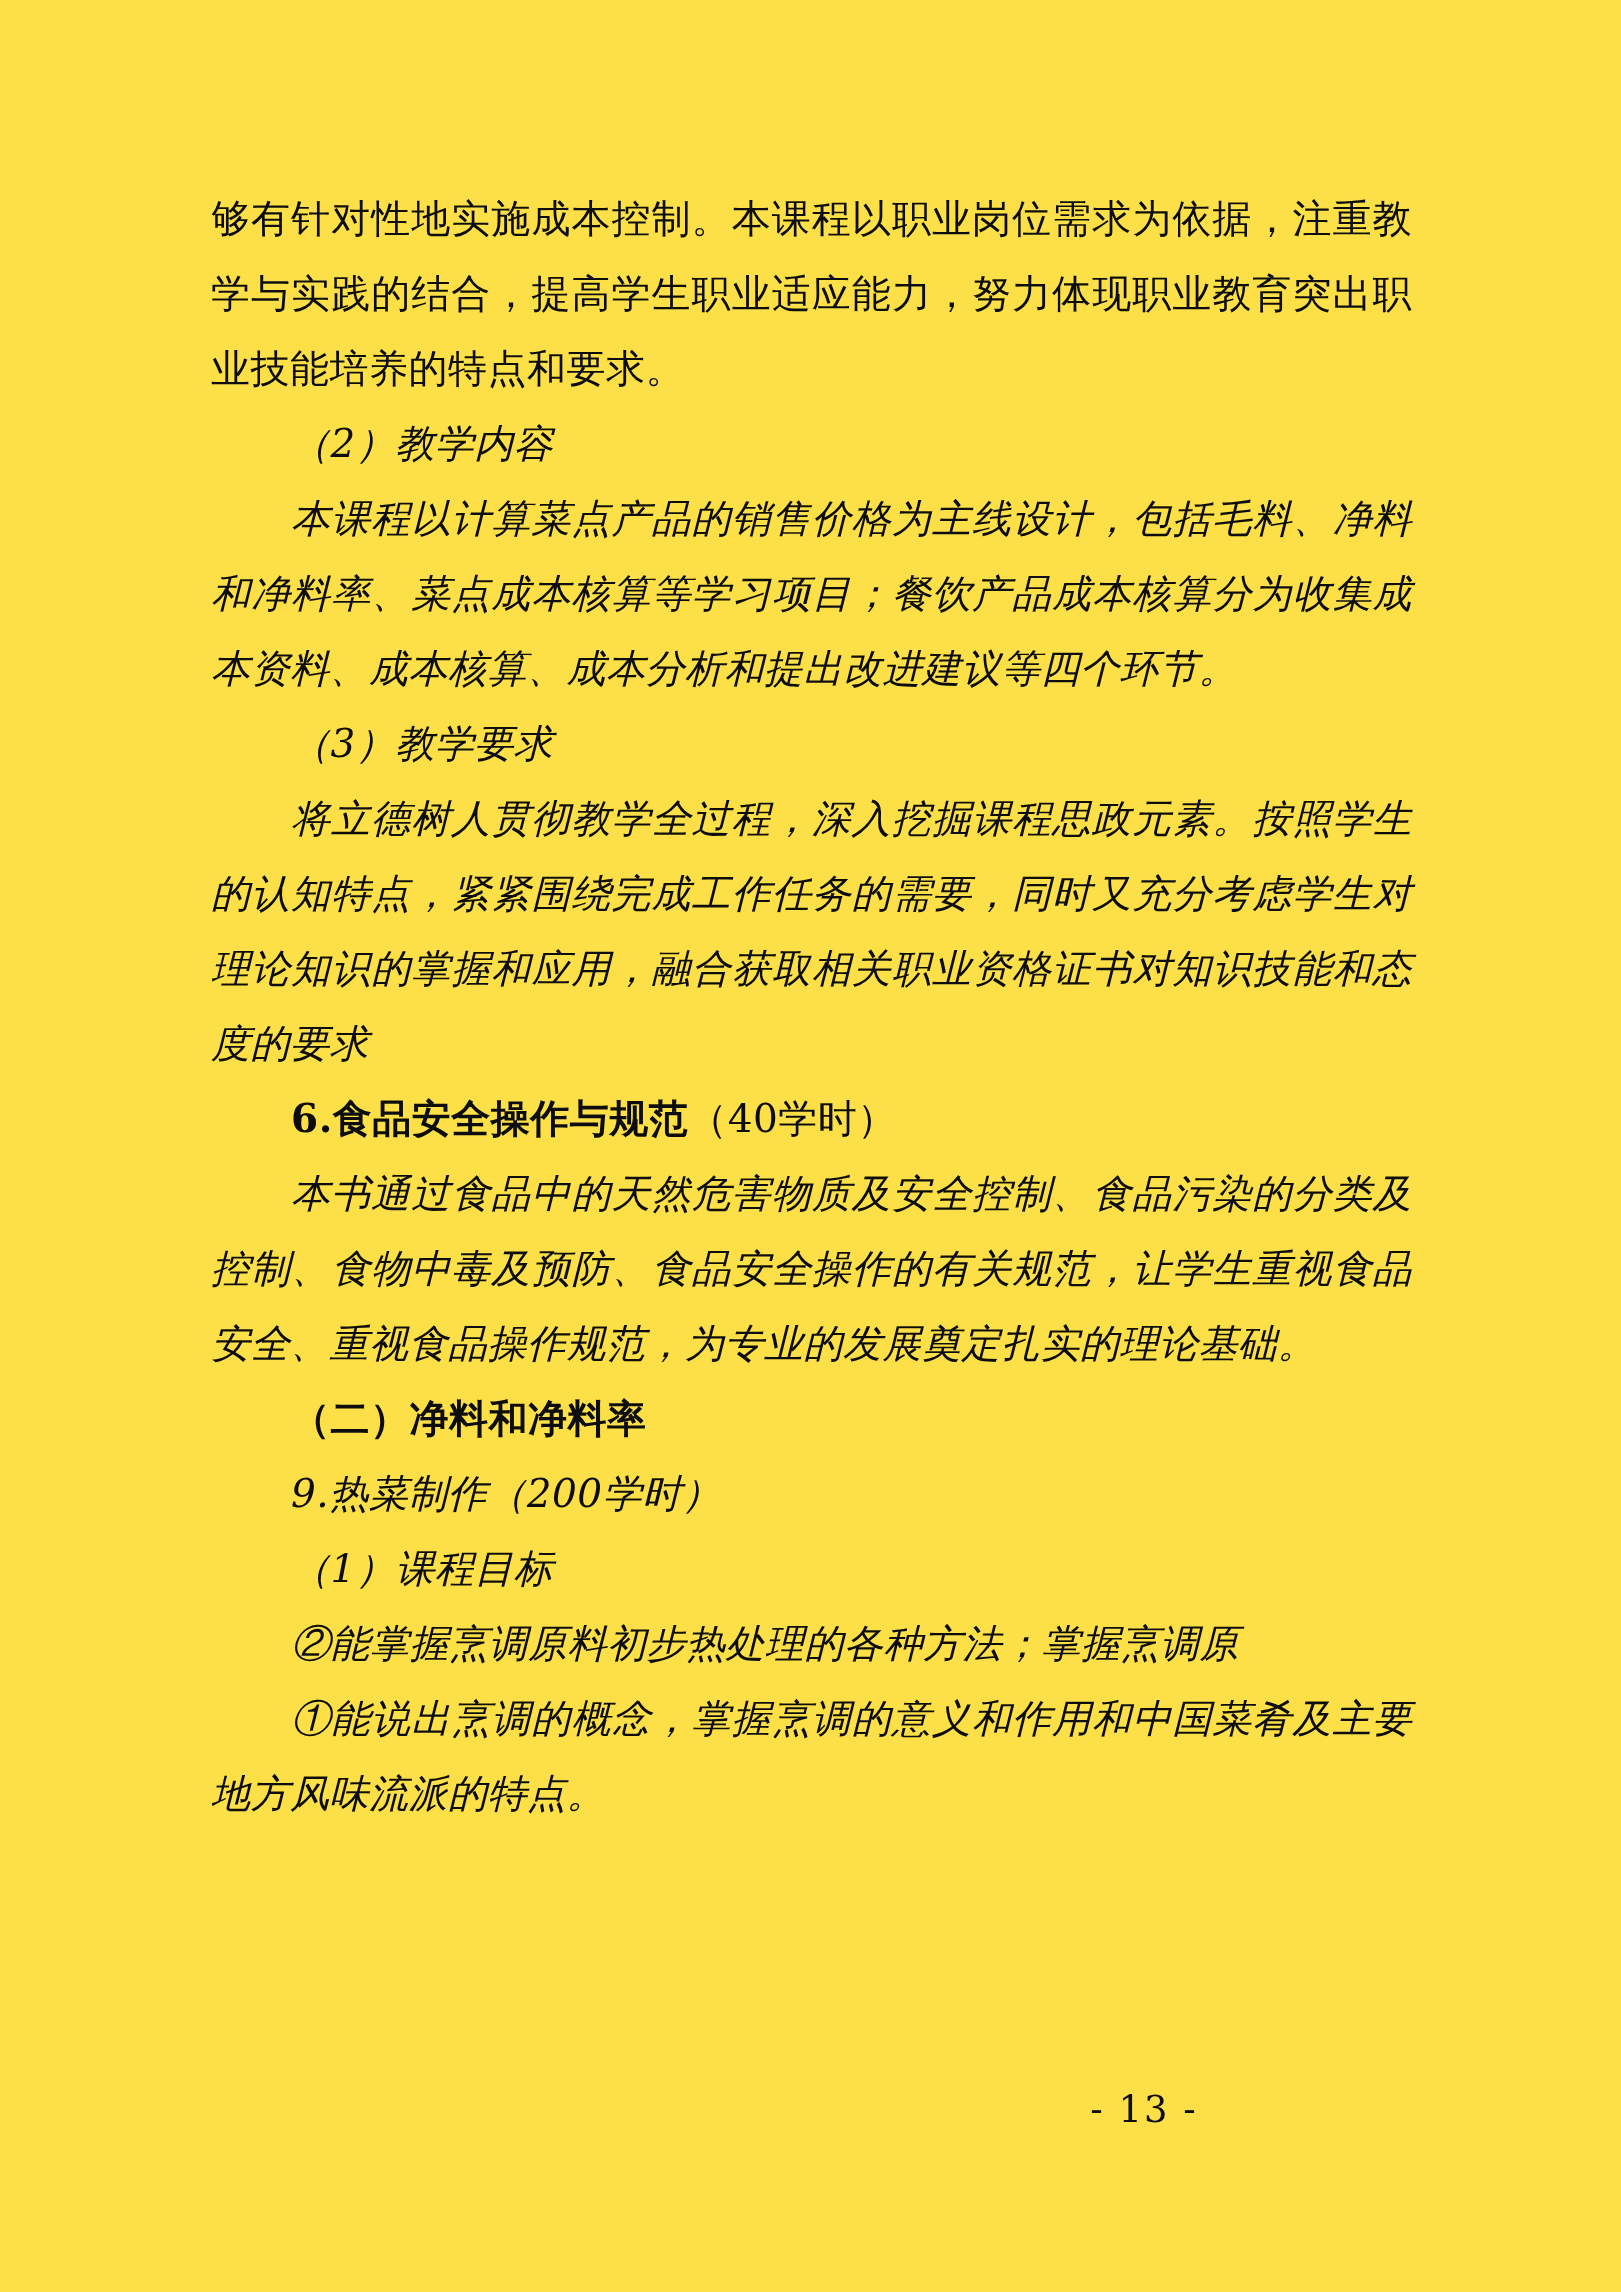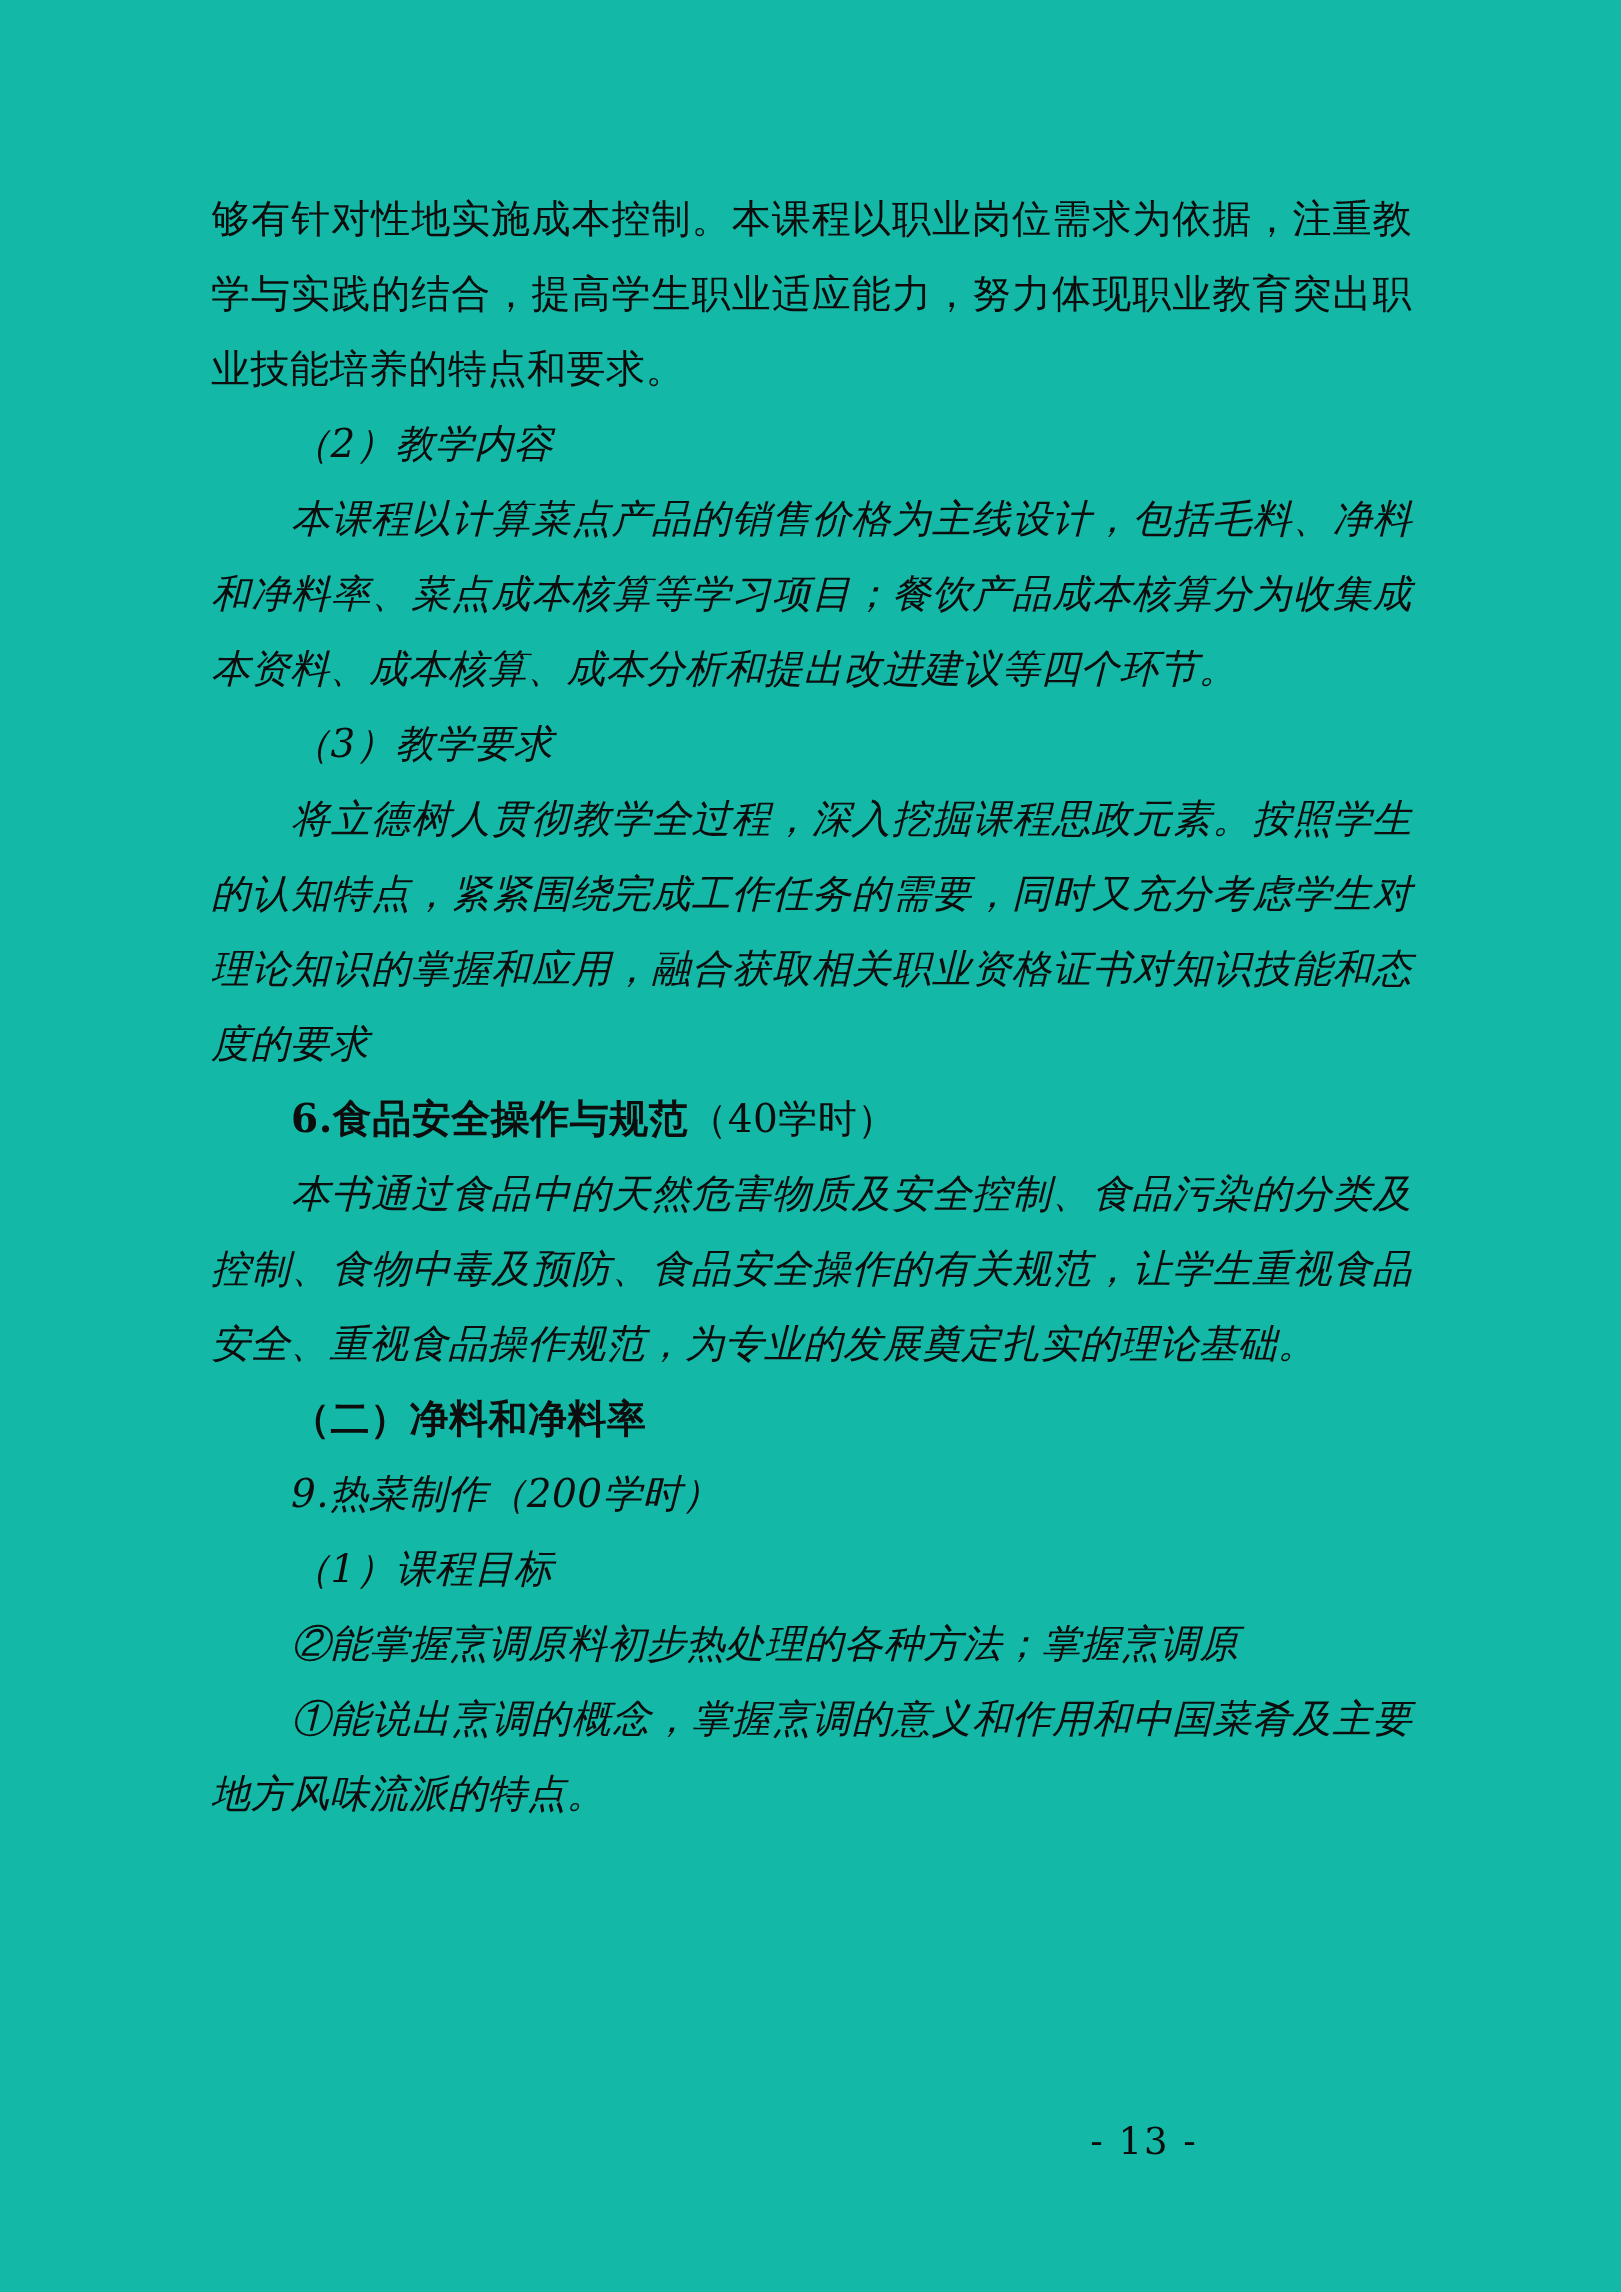--- a/index.html
+++ b/index.html
@@ -5,21 +5,21 @@
   html, body {
     margin: 0;
     padding: 0;
     background: #ffffff;
   }
   .page {
     position: relative;
     width: 1621px;
     height: 2293px;
     margin: 0 auto;
-    background: #14b8a6;
+    background: #fde047;
     box-sizing: border-box;
     font-family: "DejaVu Serif", "Liberation Serif", serif;
     color: #0d0d0d;
     overflow: hidden;
   }
   .content {
     position: absolute;
     left: 211px;
     top: 181px;
     width: 1201px;
@@ -46,21 +46,20 @@
   }
   .pagenum {
     position: absolute;
     left: 0;
     top: 2088px;
     width: 1621px;
     text-align: center;
     font-size: 37px;
     letter-spacing: 2px;
     font-family: "DejaVu Serif", "Liberation Serif", serif;
-    margin-top: 32px;
   }
   .pagenum span {
     display: inline-block;
     margin-left: 667px;
   }
 </style>
 </head>
 <body>
 
 <div class="page">

